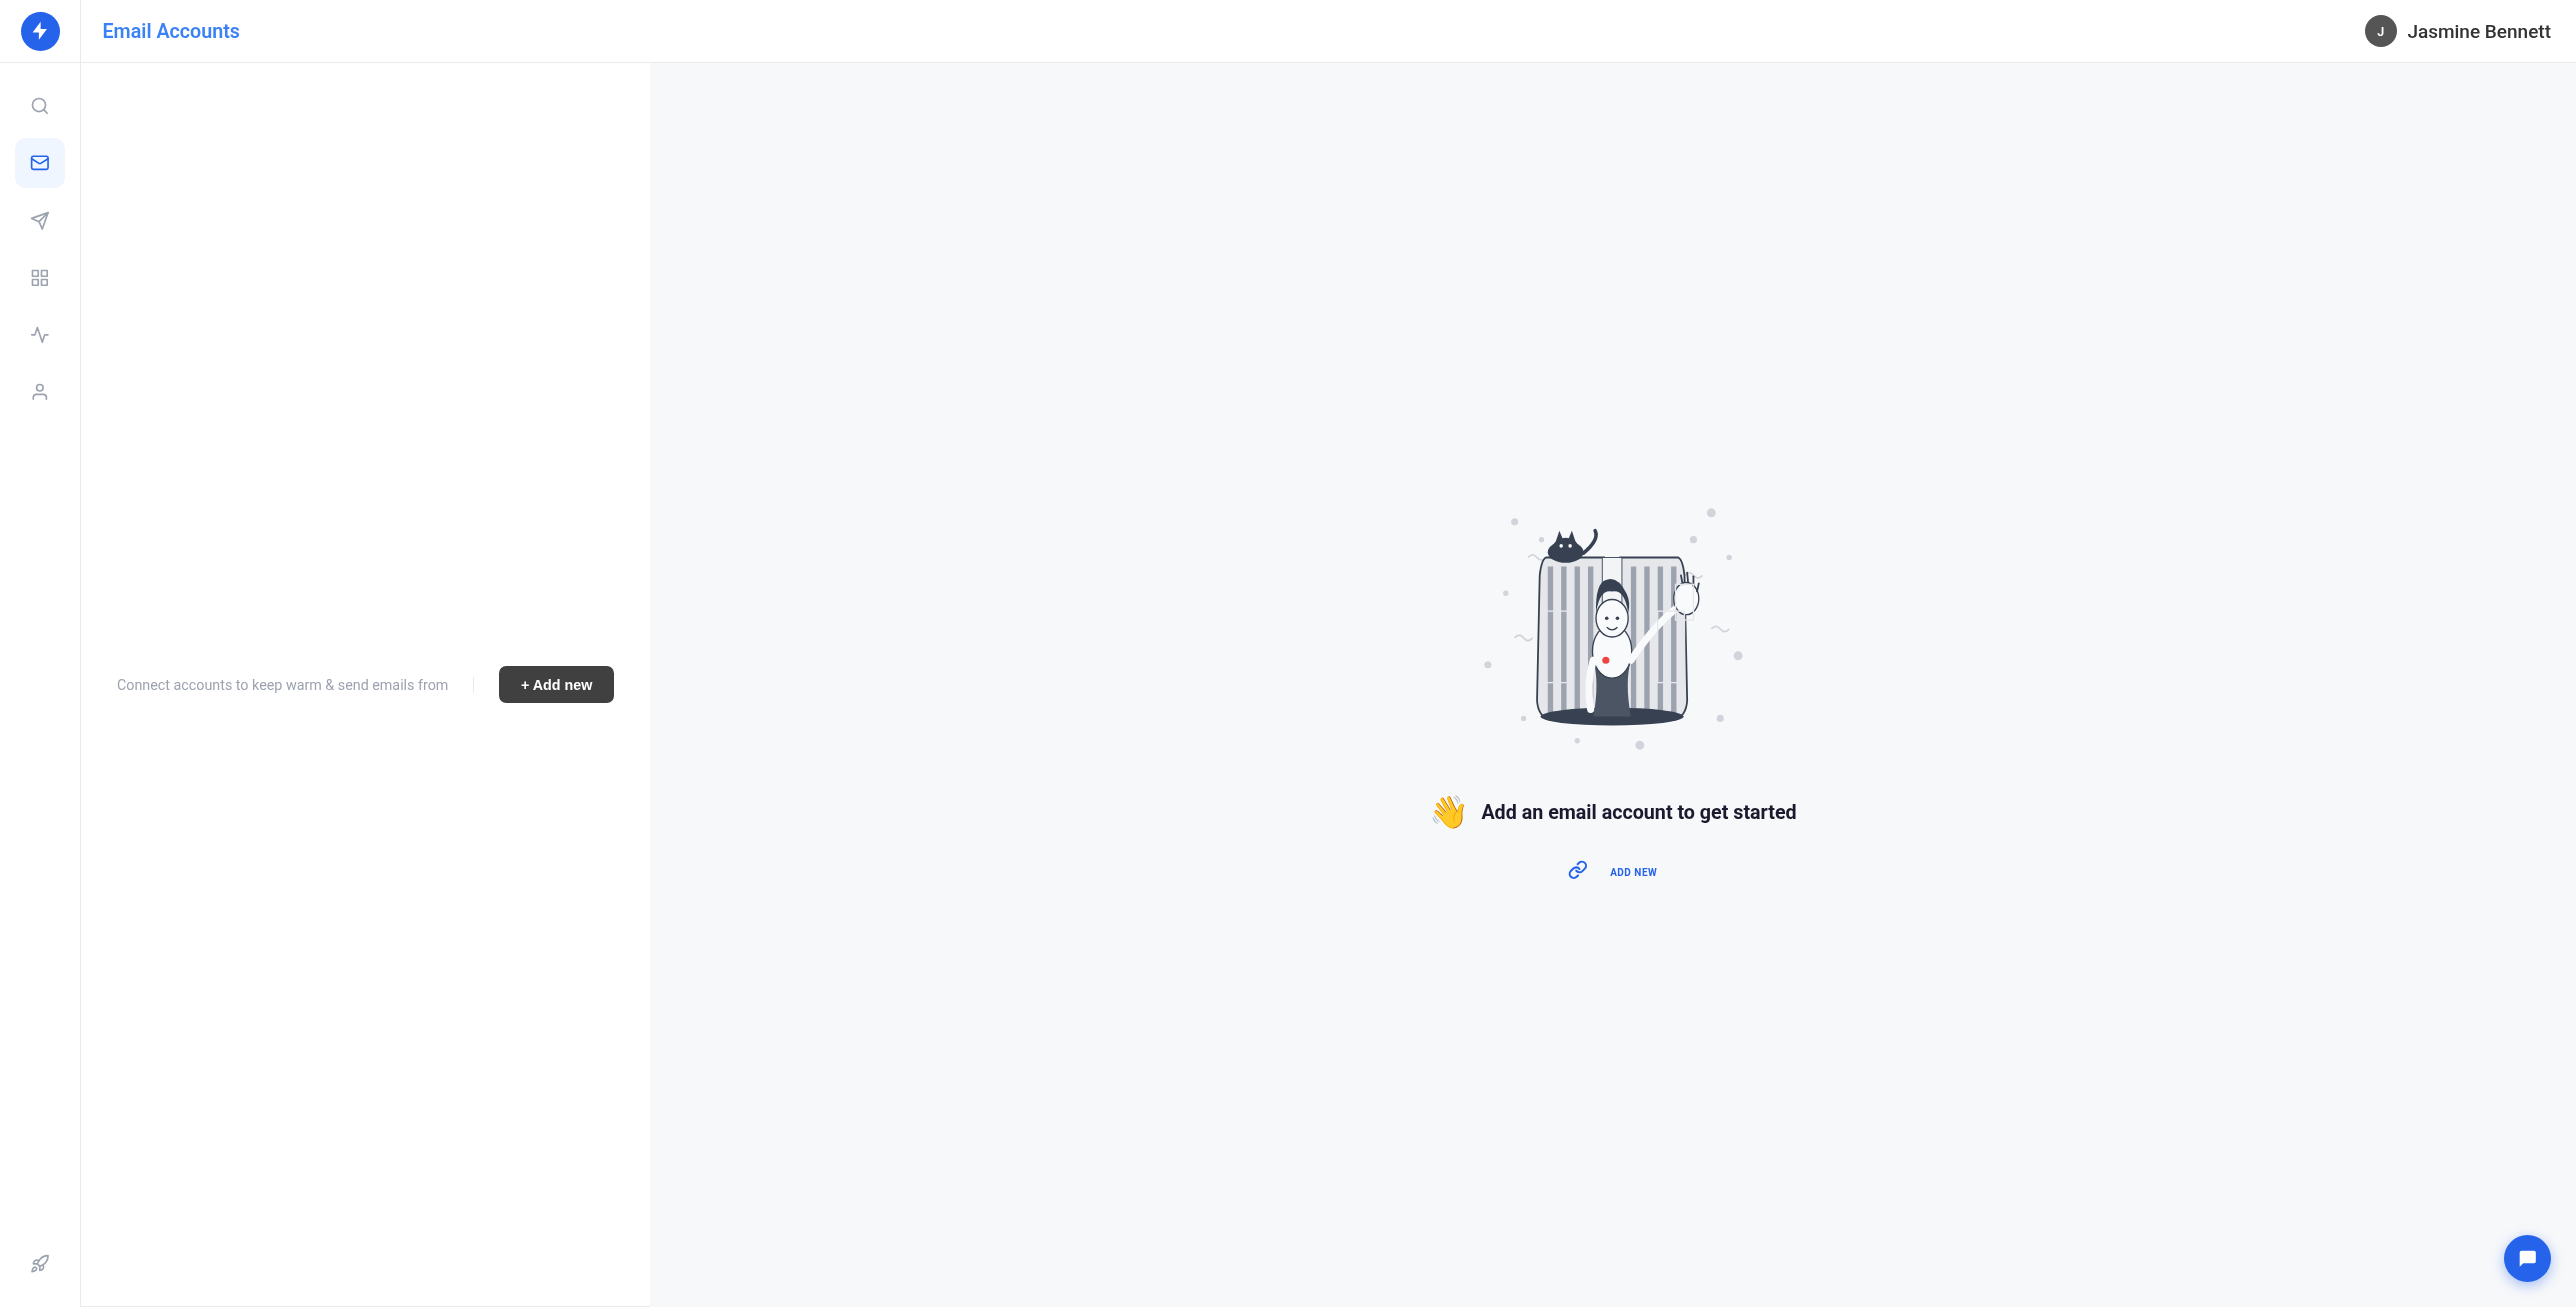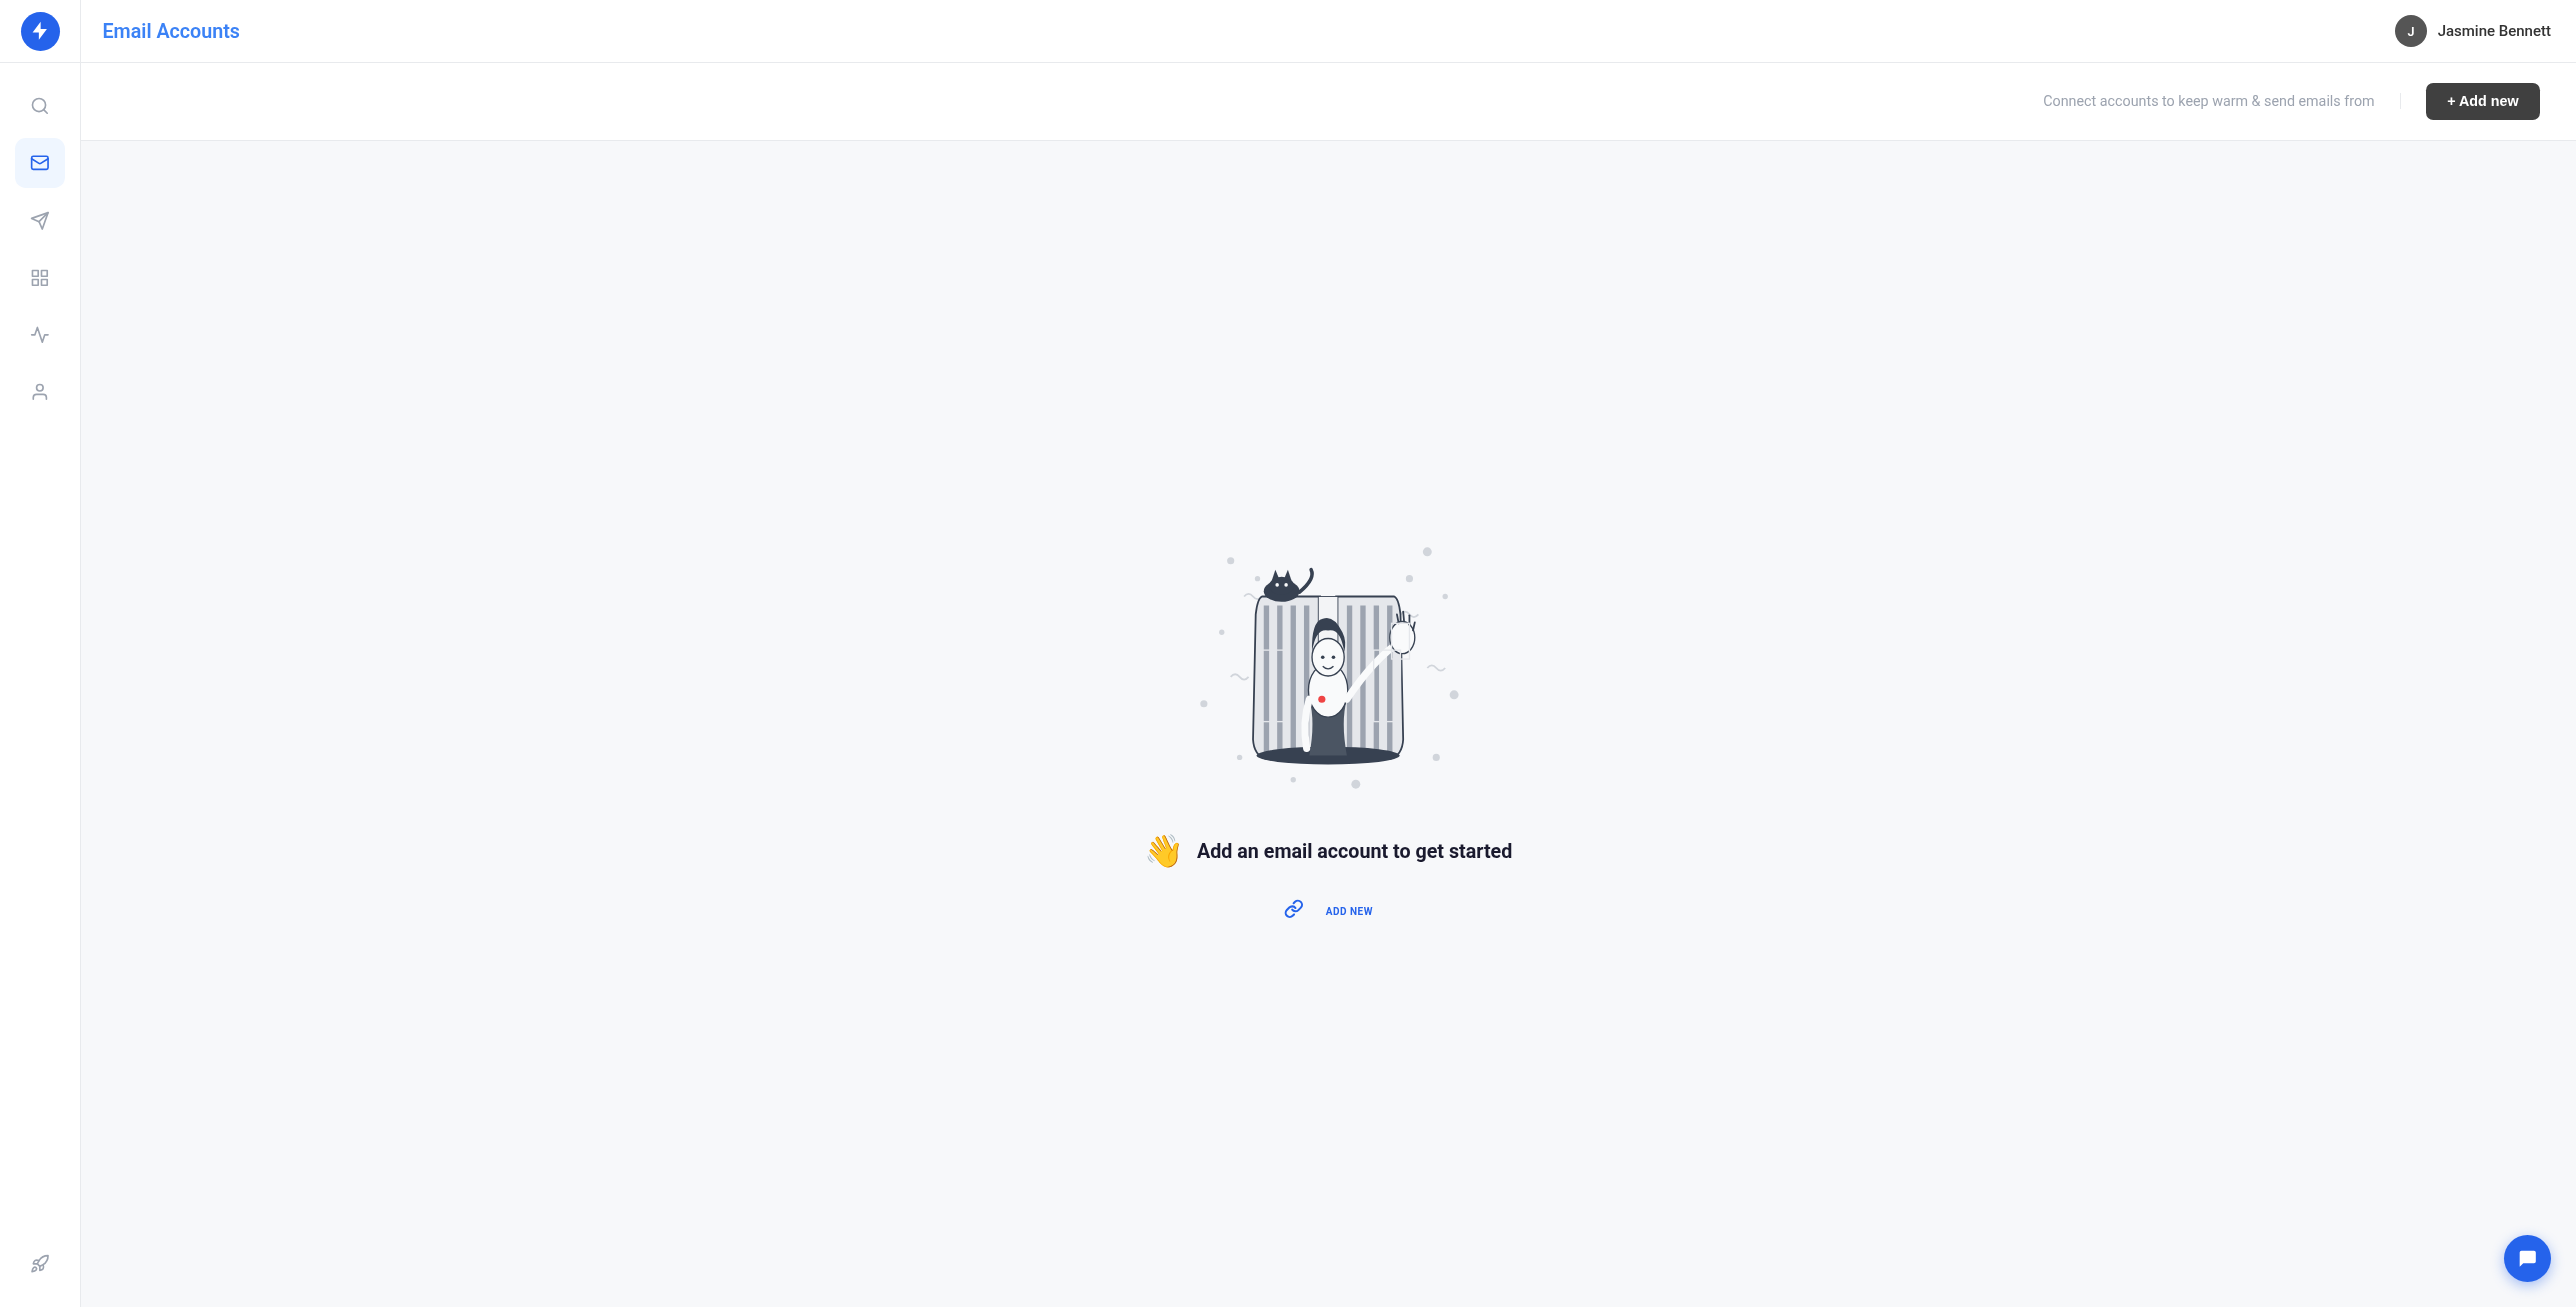--- a/index.html
+++ b/index.html
@@ -68,21 +68,21 @@
       background: #555;
       border-radius: 50%;
       display: flex;
       align-items: center;
       justify-content: center;
       color: white;
       font-size: 12.5px;
       font-weight: 600;
     }
     .user-name {
-      font-size: 15px;
+      font-size: 19px;
       font-weight: 500;
       color: #333;
     }
 
     
     .layout {
       display: flex;
       margin-top: 63px;
       height: calc(100vh - 63px);
     }
@@ -121,21 +121,21 @@
     }
     .sidebar-bottom {
       margin-top: auto;
     }
 
     
     .main {
       margin-left: 81px;
       flex: 1;
       display: flex;
-      flex-direction: column;
+      flex-direction: row;
       overflow-y: auto;
     }
 
     
     .sub-header {
       background: #fff;
       border-bottom: 0.9px solid #e8eaed;
       padding: 19.7px 36px;
       display: flex;
       align-items: center;

